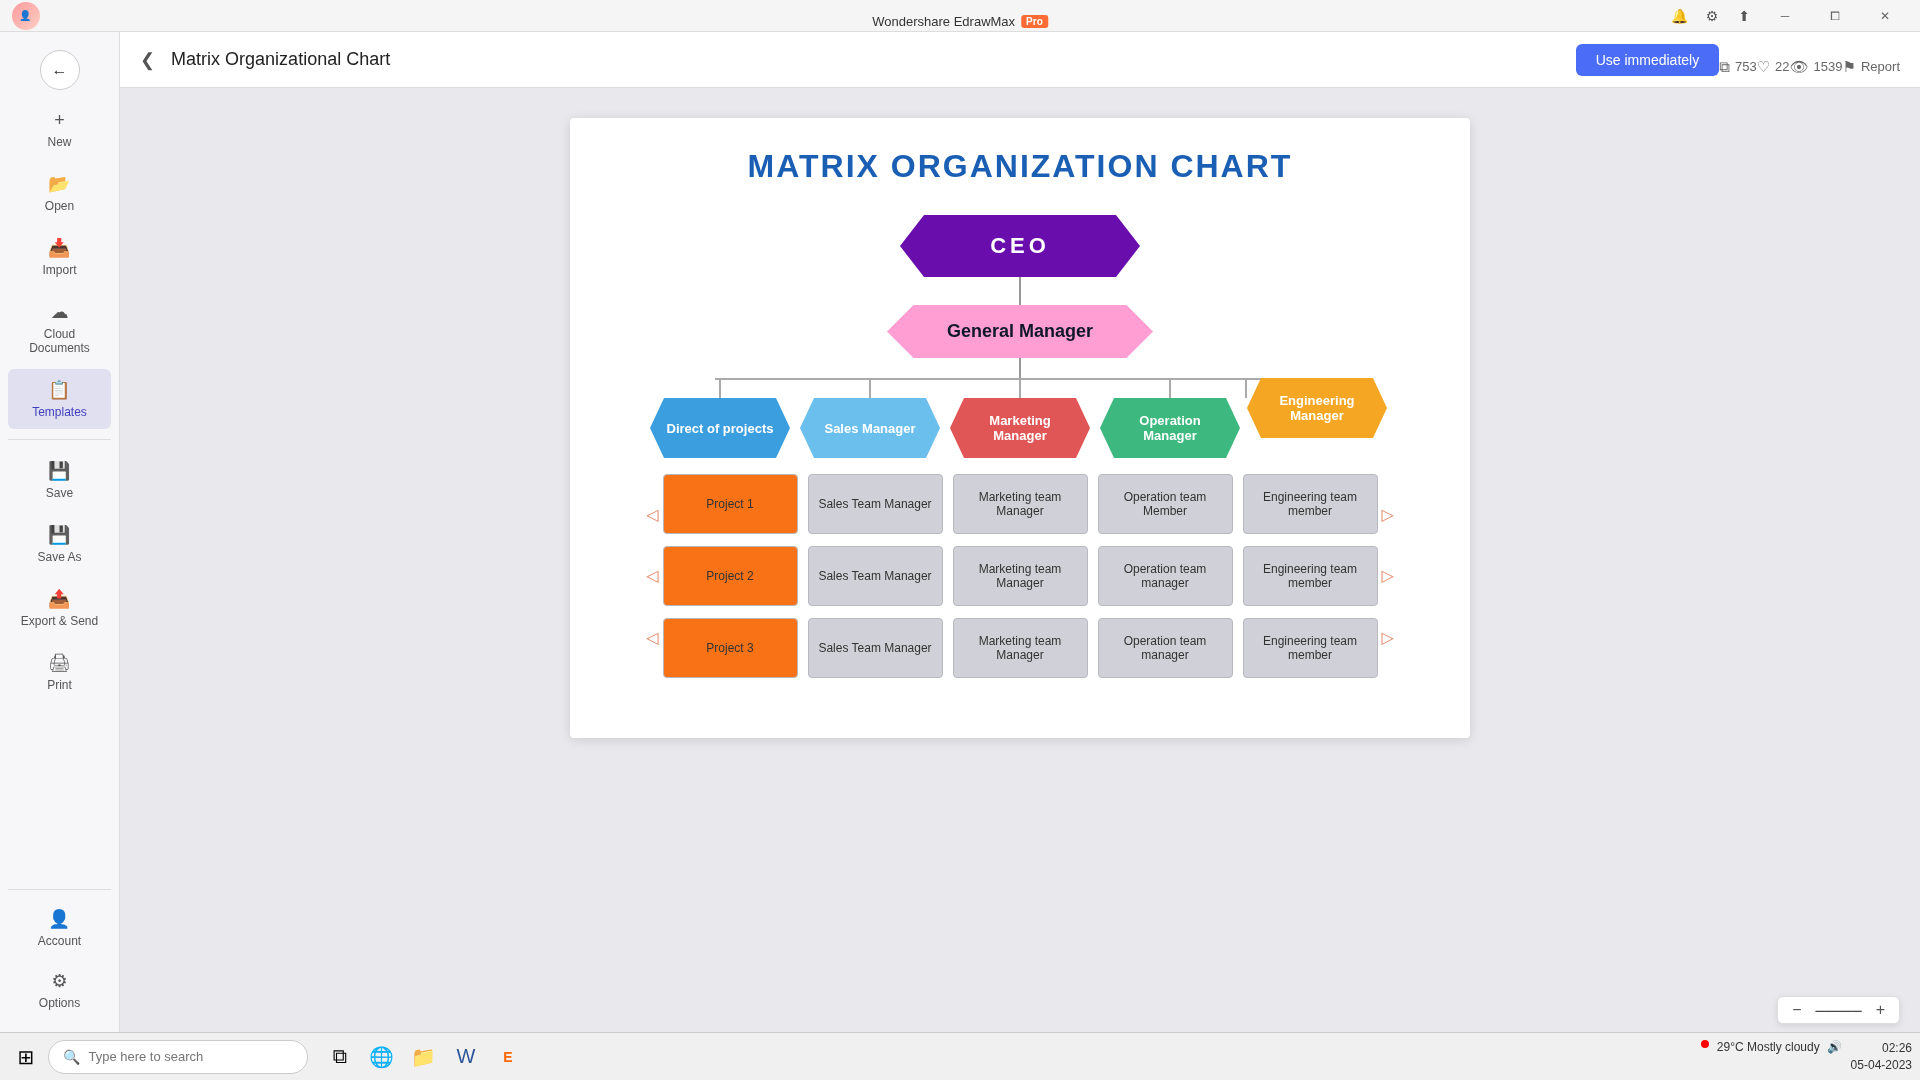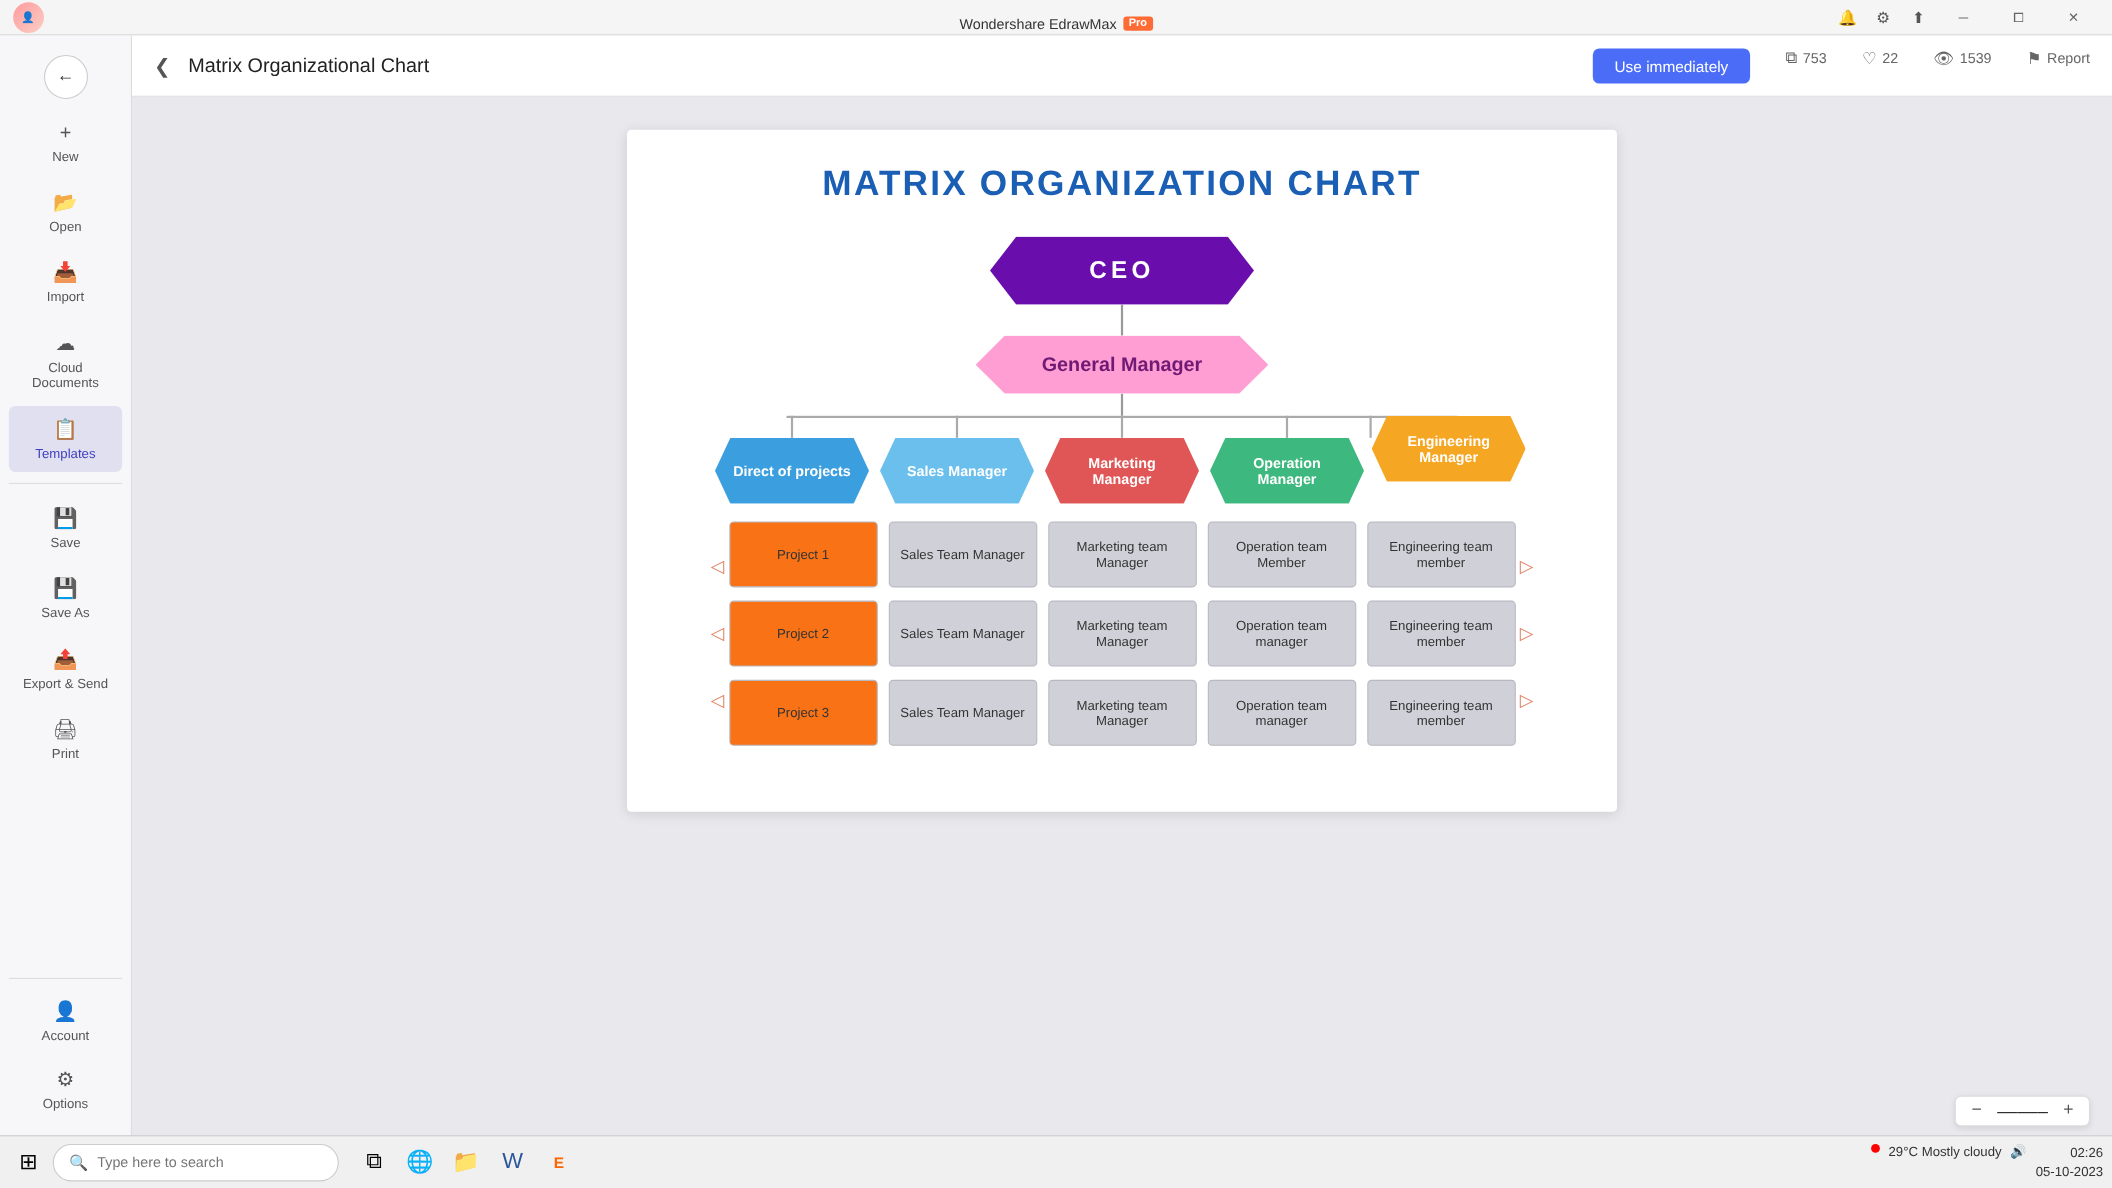--- a/index.html
+++ b/index.html
@@ -154,22 +154,22 @@
       color: #555;
     }
     .page-title-text {
       font-size: 18px;
       font-weight: 500;
       color: #222;
       flex: 1;
     }
     .header-right {
       display: flex;
-      align-items: flex-start;
-      gap: 32px;
+      align-items: flex-end;
+      gap: 0;
     }
     .use-btn {
       background: #4a6cf7;
       color: white;
       border: none;
       padding: 8px 20px;
       border-radius: 6px;
       font-size: 14px;
       cursor: pointer;
       font-weight: 500;
@@ -223,21 +223,21 @@
       letter-spacing: 4px;
       padding: 18px 60px;
       clip-path: polygon(10% 0%, 90% 0%, 100% 50%, 90% 100%, 10% 100%, 0% 50%);
       min-width: 240px;
       text-align: center;
     }
 
     
     .shape-gm {
       background: #ff9ed2;
-      color: #701a75;
+      color: #0f172a;
       font-size: 18px;
       font-weight: 600;
       padding: 16px 60px;
       clip-path: polygon(10% 0%, 90% 0%, 100% 50%, 90% 100%, 10% 100%, 0% 50%);
       min-width: 260px;
       text-align: center;
       margin-top: 0;
     }
 
     .shape-manager {
@@ -604,16 +604,16 @@
       <div class="red-dot"></div>
     </div>
     <div class="taskbar-sys">
       <span>29°C  Mostly cloudy</span>
     </div>
     <div class="taskbar-sys">
       <span>🔊</span>
     </div>
     <div class="taskbar-time">
       <div>02:26</div>
-      <div>05-10-2023</div>
+      <div>05-04-2023</div>
     </div>
   </div>
 </div>
 
 </body></html>

